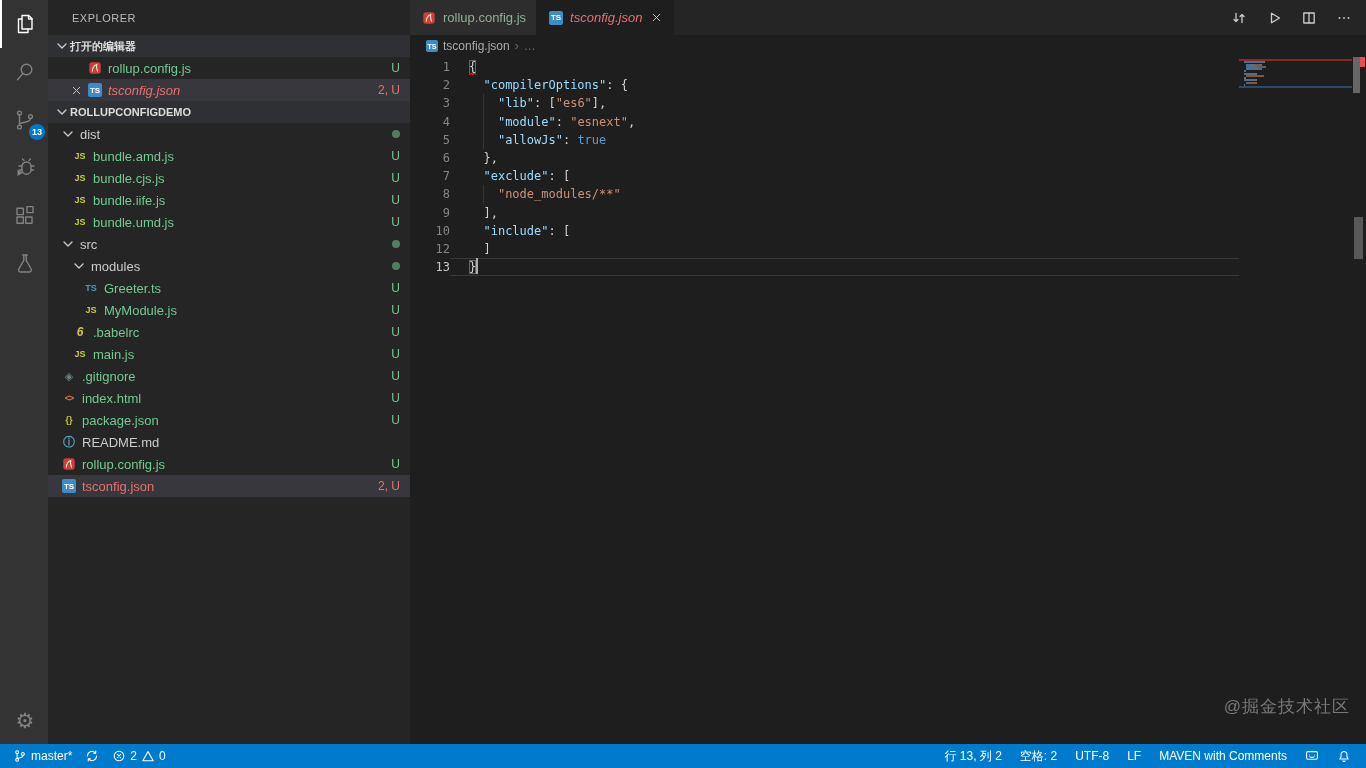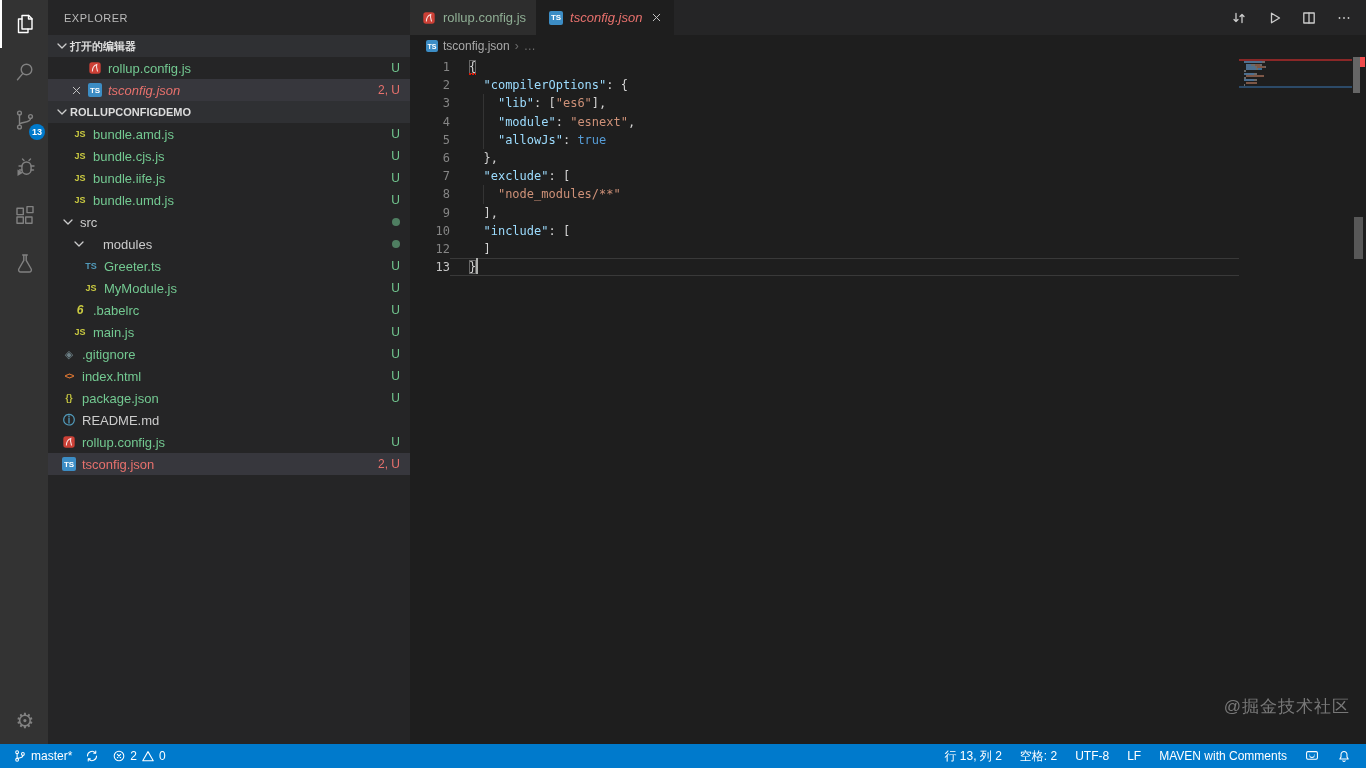--- a/index.html
+++ b/index.html
@@ -7,21 +7,21 @@
   .app{display:flex;width:1366px;height:744px;}
   
   .activitybar{width:48px;background:#333333;display:flex;flex-direction:column;align-items:stretch;flex:none;}
   .ab-item{height:48px;display:flex;align-items:center;justify-content:center;color:#818181;position:relative;border-left:2px solid transparent;cursor:pointer;}
   .ab-item.active{color:#ffffff;border-left:2px solid #ffffff;}
   .ab-badge{position:absolute;right:3px;bottom:4px;background:#007acc;color:#fff;font-size:9px;min-width:16px;height:16px;border-radius:9px;display:flex;align-items:center;justify-content:center;font-weight:700;}
   .ab-spacer{flex:1;}
   .ab-gear{font-size:21px;line-height:1;}
   
   .sidebar{width:362px;background:#252526;flex:none;position:relative;color:#cccccc;font-size:13px;overflow:hidden;}
-  .sb-title{height:35px;display:flex;align-items:center;padding-left:16px;font-size:11px;color:#bbbbbb;letter-spacing:.5px;}
+  .sb-title{height:35px;display:flex;align-items:center;padding-left:24px;font-size:11px;color:#bbbbbb;letter-spacing:.5px;}
   .sec-header{height:22px;display:flex;align-items:center;background:#2f3033;font-size:11px;font-weight:700;color:#dddddd;padding-left:6px;cursor:pointer;}
   .sec-header .tw{width:16px;display:flex;justify-content:center;align-items:center;color:#cccccc;}
   .row{height:22px;display:flex;align-items:center;padding-right:10px;cursor:pointer;white-space:nowrap;}
   .row.sel{background:#37373d;}
   .row .label{margin-left:4px;}
   .row .badge{margin-left:auto;font-size:12px;}
   .row .dot{margin-left:auto;width:8px;height:8px;border-radius:50%;background:#73c991;opacity:.55;}
   .c-green{color:#73c991;} .c-red{color:#e8716d;} .c-def{color:#cccccc;}
   .it{font-style:italic;}
   .x-slot{width:20px;display:flex;align-items:center;justify-content:center;color:#c5c5c5;flex:none;}
@@ -163,20 +163,29 @@
       </div>
     <div class="sec-header">
       <span class="tw" id="tw-pr">
           <svg width="16" height="16" viewBox="0 0 16 16" fill="none" stroke="currentColor" stroke-width="1.3" stroke-linecap="round" stroke-linejoin="round">
             <path d="M4 6l4 4 4-4"></path>
           </svg>
         </span>
       <span>ROLLUPCONFIGDEMO</span>
     </div>
     <div id="tree">
+        <div class="row" style="padding-left: 12px;">
+          <span class="tw">
+            <svg width="16" height="16" viewBox="0 0 16 16" fill="none" stroke="currentColor" stroke-width="1.3" stroke-linecap="round" stroke-linejoin="round">
+              <path d="M4 6l4 4 4-4"></path>
+            </svg>
+          </span>
+          <span class="label c-def">dist</span>
+          <span class="dot"></span>
+        </div>
         <div class="row" style="padding-left: 23px;">
           <span class="fi">
             <span class="fi-txt" style="color:#cbcb41">JS</span>
           </span>
           <span class="label c-green">bundle.amd.js</span>
           <span class="badge c-green">U</span>
         </div>
         <div class="row" style="padding-left: 23px;">
           <span class="fi">
             <span class="fi-txt" style="color:#cbcb41">JS</span>
@@ -200,21 +209,21 @@
         </div>
         <div class="row" style="padding-left: 12px;">
           <span class="tw">
             <svg width="16" height="16" viewBox="0 0 16 16" fill="none" stroke="currentColor" stroke-width="1.3" stroke-linecap="round" stroke-linejoin="round">
               <path d="M4 6l4 4 4-4"></path>
             </svg>
           </span>
           <span class="label c-def">src</span>
           <span class="dot"></span>
         </div>
-        <div class="row" style="padding-left: 23px; gap: 12px;">
+        <div class="row" style="padding-left: 23px;">
           <span class="tw">
             <svg width="16" height="16" viewBox="0 0 16 16" fill="none" stroke="currentColor" stroke-width="1.3" stroke-linecap="round" stroke-linejoin="round">
               <path d="M4 6l4 4 4-4"></path>
             </svg>
           </span>
           <span class="label c-def">modules</span>
           <span class="dot"></span>
         </div>
         <div class="row" style="padding-left: 34px;">
           <span class="fi">

